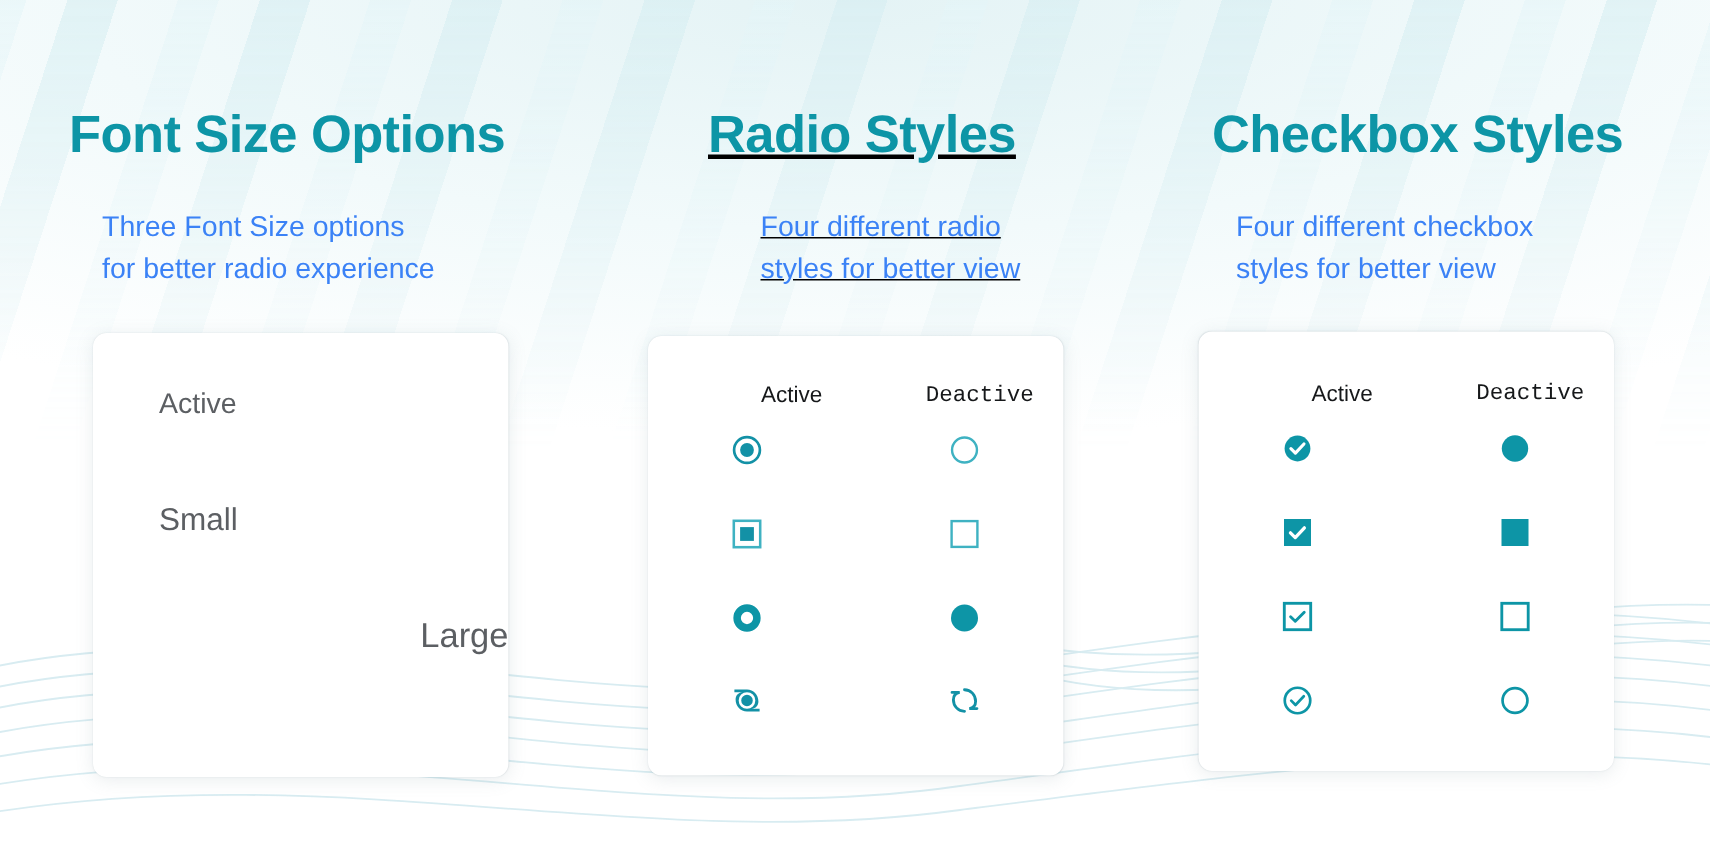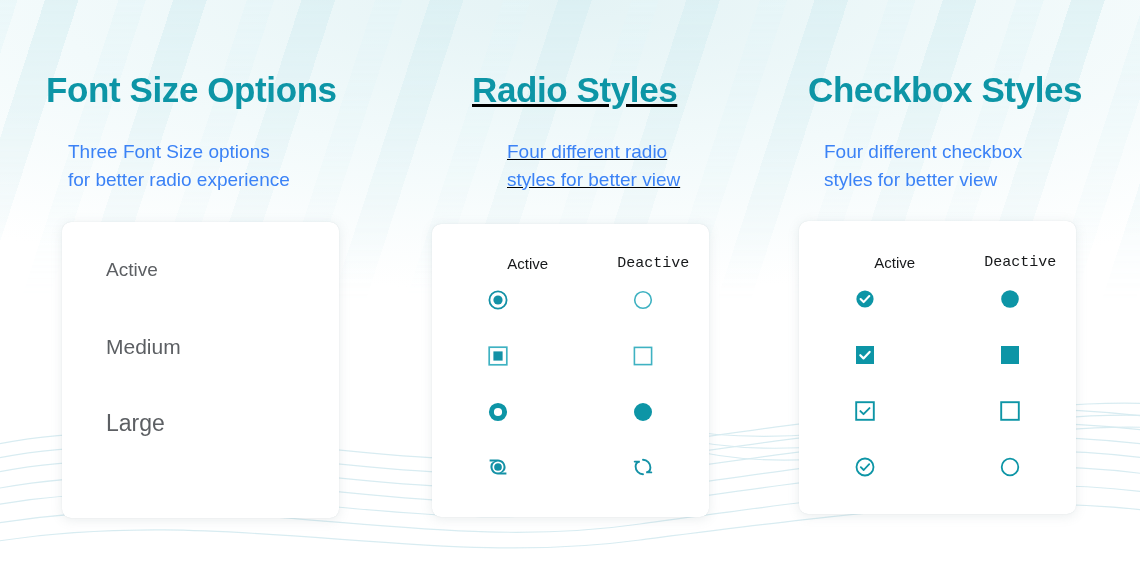--- a/index.html
+++ b/index.html
@@ -66,21 +66,21 @@
   }
   .card-font{position:absolute;left:62px;top:222px;width:277px;height:296px;}
   .card-radio{position:absolute;left:432px;top:224px;width:277px;height:293px;}
   .card-check{position:absolute;left:799px;top:221px;width:277px;height:293px;}
 
   
   .font-list{padding:38px 0 0 44px;}
   .font-item{color:#5c5f63;font-weight:400;margin-bottom:0;}
   .font-item.small{font-size:19px;line-height:1;margin-bottom:57px;}
   .font-item.medium{font-size:21px;line-height:1;margin-bottom:55px;}
-  .font-item.large{font-size:23px;line-height:1;}
+  .font-item.large{font-size:23px;line-height:1;text-align:right;}
 
   
   .opt-head{display:flex;padding-top:31px;margin-left:40px;}
   .opt-head .h{flex:1;text-align:center;font-size:15px;color:#16181a;font-weight:400;}
   .opt-head .h:first-child{padding-right:8px;}
   .opt-head .h:last-child{padding-left:6px;font-family:Liberation Mono, monospace;}
   .card-check .opt-head{padding-top:33px;}
 
   .opt-row{display:flex;align-items:center;justify-content:center;height:56px;}
   .opt-cell{flex:1;display:flex;align-items:center;justify-content:center;}
@@ -119,21 +119,21 @@
     <h1 class="heading">Font Size Options</h1>
     <p class="subtitle">
       <span class="line">Three Font Size options</span>
       <span class="line">for better radio experience</span>
     </p>
   </div>
 
   <div class="card card-font">
     <div class="font-list">
       <div class="font-item small">Active</div>
-      <div class="font-item medium">Medium</div>
+      <div class="font-item medium">Small</div>
       <div class="font-item large">Large</div>
     </div>
   </div>
 
   <div class="col col-2" style="position:absolute;left:400px;top:0;width:370px;text-decoration:underline;">
     <h1 class="heading">Radio Styles</h1>
     <p class="subtitle">
       <span class="line">Four different radio</span>
       <span class="line">styles for better view</span>
     </p>

